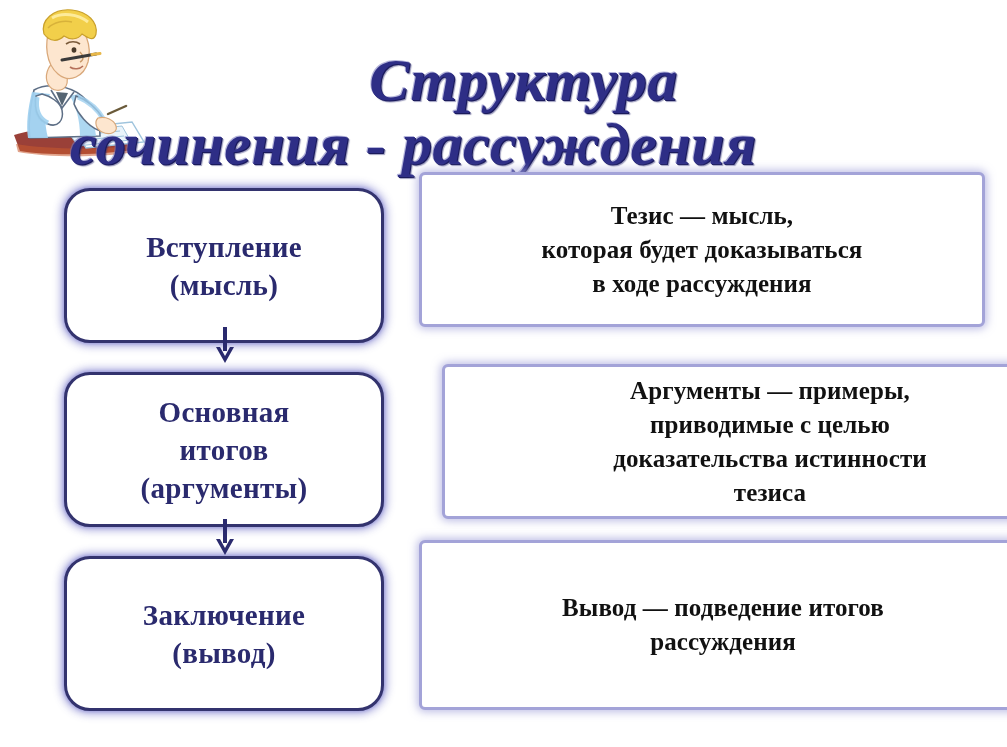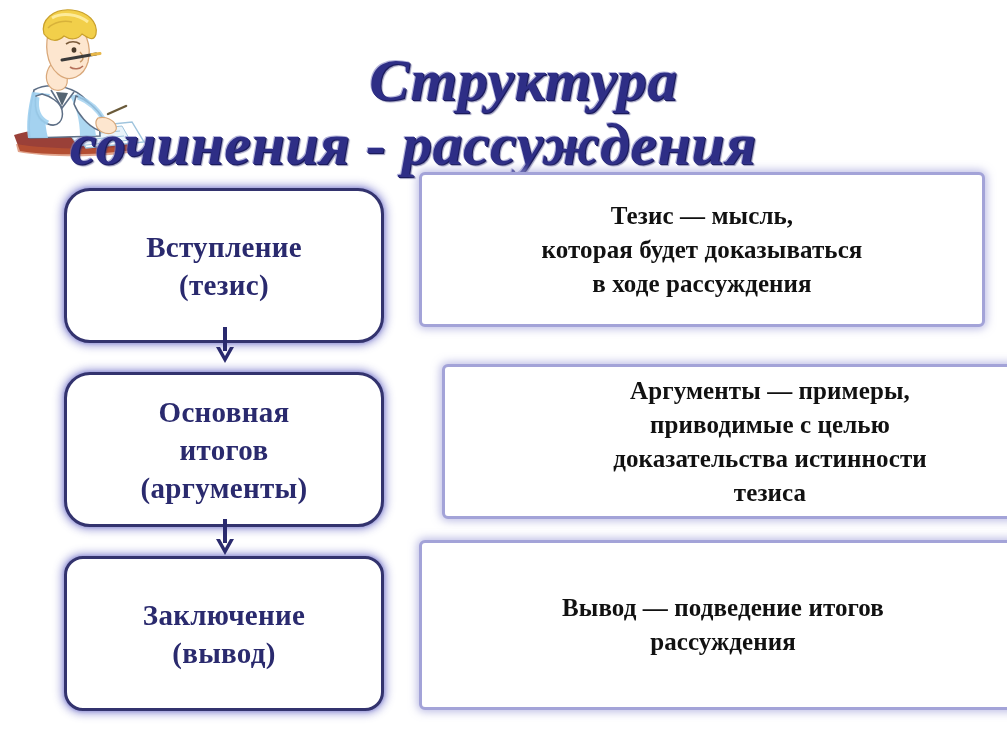--- a/index.html
+++ b/index.html
@@ -102,21 +102,21 @@
     font-weight: bold;
     font-size: 25px;
     line-height: 34px;
     letter-spacing: 0.1px;
   }
   .box-text { display: block; width: 100%; padding: 0 8px; box-sizing: border-box; }
 
   
   #box-intro      { left: 64px;  top: 172px; width: 320px; height: 155px; margin-top: 16px; }
   #box-main       { left: 64px;  top: 372px; width: 320px; height: 155px; }
-  #box-conclusion { left: 64px;  top: 556px; width: 320px; height: 155px; border-radius: 19px; }
+  #box-conclusion { left: 64px;  top: 556px; width: 320px; height: 155px; }
 
   #box-thesis     { left: 419px; top: 172px; width: 566px; height: 155px; }
   #box-arguments  { left: 442px; top: 364px; width: 656px; height: 155px; }
   #box-summary    { left: 419px; top: 540px; width: 608px; height: 170px; }
 
   
   .arrow {
     position: absolute;
     left: 212px;
     width: 26px;
@@ -179,21 +179,21 @@
   </div>
 
   <div id="title-block">
     <div class="title-line" id="title-line-1">Структура</div>
     <div class="title-line" id="title-line-2">сочинения - рассуждения</div>
   </div>
 
   <div class="box box-left" id="box-intro">
     <span class="box-text">
       <span>Вступление</span><br>
-      <span>(тезис)</span>
+      <span>(мысль)</span>
     </span>
   </div>
 
   <div class="box box-left" id="box-main">
     <span class="box-text">
       <span>Основная</span><br>
       <span>итогов</span><br>
       <span>(аргументы)</span>
     </span>
   </div>

